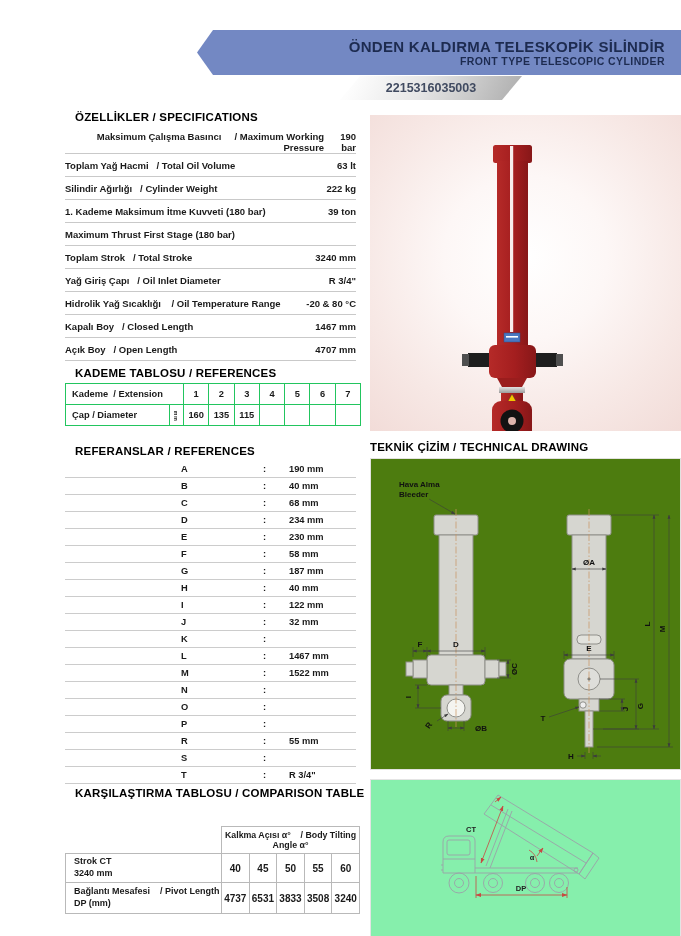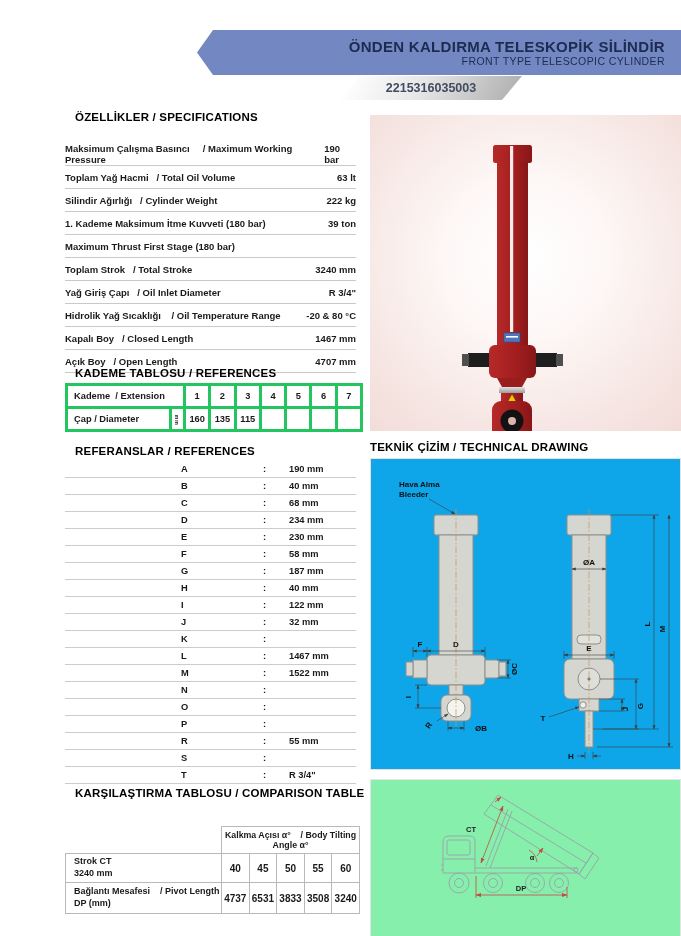--- a/index.html
+++ b/index.html
@@ -6,41 +6,41 @@
   .page{position:relative;width:681px;height:936px;background:#fff;overflow:hidden;
         font-family:"Liberation Sans",sans-serif;color:#1a1a1a;}
   .pre{white-space:pre-wrap;}
 
   
   .banner{position:absolute;left:197px;top:30px;width:484px;height:45px;background:#7388c3;
           clip-path:polygon(16px 0,100% 0,100% 100%,16px 100%,0 50%);
           display:flex;flex-direction:column;justify-content:center;align-items:flex-end;
           padding-right:16px;box-sizing:border-box;}
   .banner-title{font-size:15px;font-weight:bold;color:#1d2b50;letter-spacing:.3px;line-height:1.15;}
-  .banner-subtitle{font-size:10.5px;font-weight:normal;color:#1d2b50;letter-spacing:.4px;}
+  .banner-subtitle{font-size:10.5px;font-weight:bold;color:#1d2b50;letter-spacing:.4px;}
 
   .code-seg{position:absolute;top:76px;height:24px;display:flex;align-items:center;justify-content:center;
             background:linear-gradient(115deg,#fdfdfd 8%,#e6e6e6 45%,#aeaeae 98%);
             font-size:12.5px;font-weight:bold;color:#414b61;}
   .seg1{left:340px;width:182px;clip-path:polygon(20px 0,100% 0,calc(100% - 20px) 100%,0 100%);}
   .seg2{left:508px;width:173px;clip-path:polygon(20px 0,100% 0,100% 100%,0 100%);}
 
   
   .sec-title{position:absolute;margin:0;font-size:11.5px;font-weight:bold;color:#000;letter-spacing:.2px;}
 
   
-  .spec-table{position:absolute;left:65px;top:143px;width:291px;}
+  .spec-table{position:absolute;left:65px;top:131px;width:291px;text-align:right;}
   .spec-row{display:flex;justify-content:space-between;align-items:center;height:22px;
             border-bottom:1px solid #c9c9c9;font-size:9.5px;}
   .spec-label{font-weight:bold;color:#1a1a1a;}
   .spec-value{font-weight:bold;color:#1a1a1a;}
 
   
   table.kademe{position:absolute;left:65px;top:383px;width:295px;border-collapse:collapse;table-layout:fixed;}
-  table.kademe td{border:3px solid #22c55e;height:20px;font-size:9.3px;padding:0;}
+  table.kademe td{border:1px solid #22c55e;height:20px;font-size:9.3px;padding:0;}
   table.kademe td.lbl{font-weight:bold;padding-left:6px;}
   table.kademe td.num{text-align:center;font-weight:bold;}
   table.kademe td.unit{text-align:center;}
   .vert{display:inline-block;transform:rotate(90deg);font-size:5.5px;font-weight:bold;letter-spacing:.5px;}
 
   
   .ref-list{position:absolute;left:65px;top:461px;width:291px;}
   .ref-row{display:flex;align-items:center;height:16px;border-bottom:1px solid #ccc;font-size:9.3px;}
   .ref-letter{margin-left:116px;width:22px;font-weight:bold;}
   .ref-colon{margin-left:60px;width:26px;font-weight:bold;}
@@ -51,21 +51,21 @@
   table.cmp td{border:1px solid #b9b9b9;padding:0;}
   table.cmp td.blank{border:none;}
   table.cmp .angle-hd{font-size:8.8px;font-weight:bold;height:26px;text-align:center;}
   table.cmp td.lbl{font-size:9px;font-weight:bold;padding-left:8px;line-height:1.3;}
   table.cmp td.num{text-align:center;font-weight:bold;font-size:10px;height:28px;}
   table.cmp tr.r3 td.num{height:30px;}
 
   
   .photo-box{position:absolute;left:370px;top:115px;width:311px;height:316px;
              background:radial-gradient(circle at 50% 45%,#ffffff 0%,#fdf7f6 35%,#f7e8e5 70%,#f2dcd8 100%);}
-  .drawing-box{position:absolute;left:370px;top:458px;width:311px;height:312px;background:#0ea5e9;
+  .drawing-box{position:absolute;left:370px;top:458px;width:311px;height:312px;background:#4d7c0f;
                border:1px solid #e2e2df;box-sizing:border-box;}
   .truck-box{position:absolute;left:370px;top:779px;width:311px;height:172px;background:#86efac;
              border:1px solid #e4e4e4;box-sizing:border-box;}
   svg{display:block;}
   text{font-family:"Liberation Sans",sans-serif;}
   .dim-label{font-size:8px;font-weight:bold;fill:#111;}
   .bleeder{font-size:8px;font-weight:bold;fill:#111;}
   .truck-label{font-size:7.5px;font-weight:bold;fill:#222;}
 </style>
 </head>

